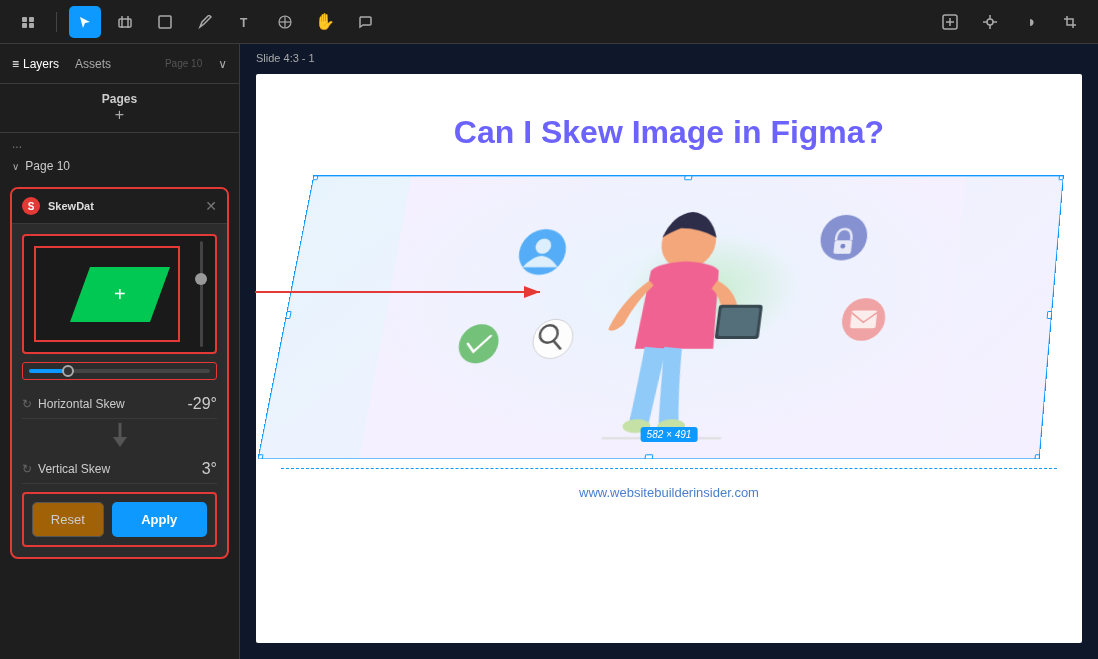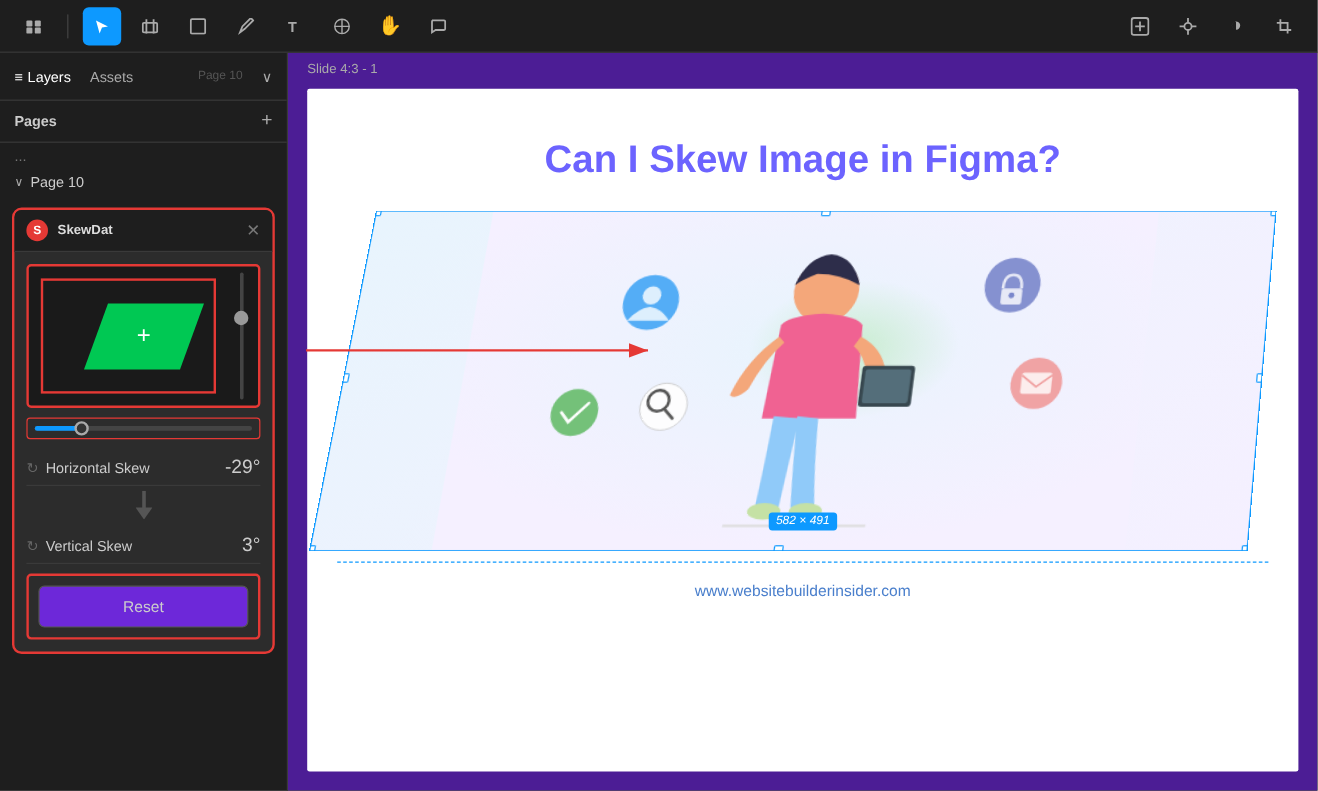--- a/index.html
+++ b/index.html
@@ -69,20 +69,21 @@
       display: flex; align-items: center; gap: 4px;
     }
     .sidebar-tab.active { color: white; }
 
     .pages-section {
       padding: 8px 12px;
       display: flex;
       align-items: center;
       justify-content: space-between;
       border-bottom: 1px solid #3a3a3a;
+      flex-direction: column;
     }
     .pages-label { font-size: 12px; font-weight: 600; color: #ccc; }
     .add-page { color: #aaa; cursor: pointer; font-size: 16px; }
 
     .page-item {
       padding: 4px 12px;
       font-size: 12px;
       color: #777;
       display: flex; align-items: center; gap: 6px;
     }
@@ -247,21 +248,21 @@
       display: flex;
       gap: 8px;
       margin-top: 8px;
       border: 2px solid #e53935;
       border-radius: 4px;
       padding: 8px;
     }
     .btn-reset {
       flex: 1;
       padding: 9px;
-      background: #6d28d9;
+      background: #a16207;
       border: 1px solid #555;
       border-radius: 5px;
       color: #ccc;
       font-size: 13px;
       cursor: pointer;
     }
     .btn-apply {
       flex: 1.5;
       padding: 9px;
       background: #0d99ff;
@@ -269,21 +270,21 @@
       border-radius: 5px;
       color: white;
       font-size: 13px;
       font-weight: 600;
       cursor: pointer;
     }
 
     
     .canvas-area {
       flex: 1;
-      background: #4c1d95;
+      background: #0f172a;
       position: relative;
       overflow: hidden;
     }
     .slide-label {
       position: absolute;
       top: 8px;
       left: 16px;
       font-size: 11px;
       color: #aaa;
     }
@@ -501,20 +502,21 @@
         </div>
 
         <div class="skew-row">
           <span class="skew-icon">↻</span>
           <span class="skew-label">Vertical Skew</span>
           <span class="skew-value">3°</span>
         </div>
 
         <div class="buttons-row">
           <button class="btn-reset">Reset</button>
+          <button class="btn-apply">Apply</button>
         </div>
 
       </div>
     </div>
 
   </div>
 
   <div class="canvas-area">
     <div class="slide-label">Slide 4:3 - 1</div>
 

